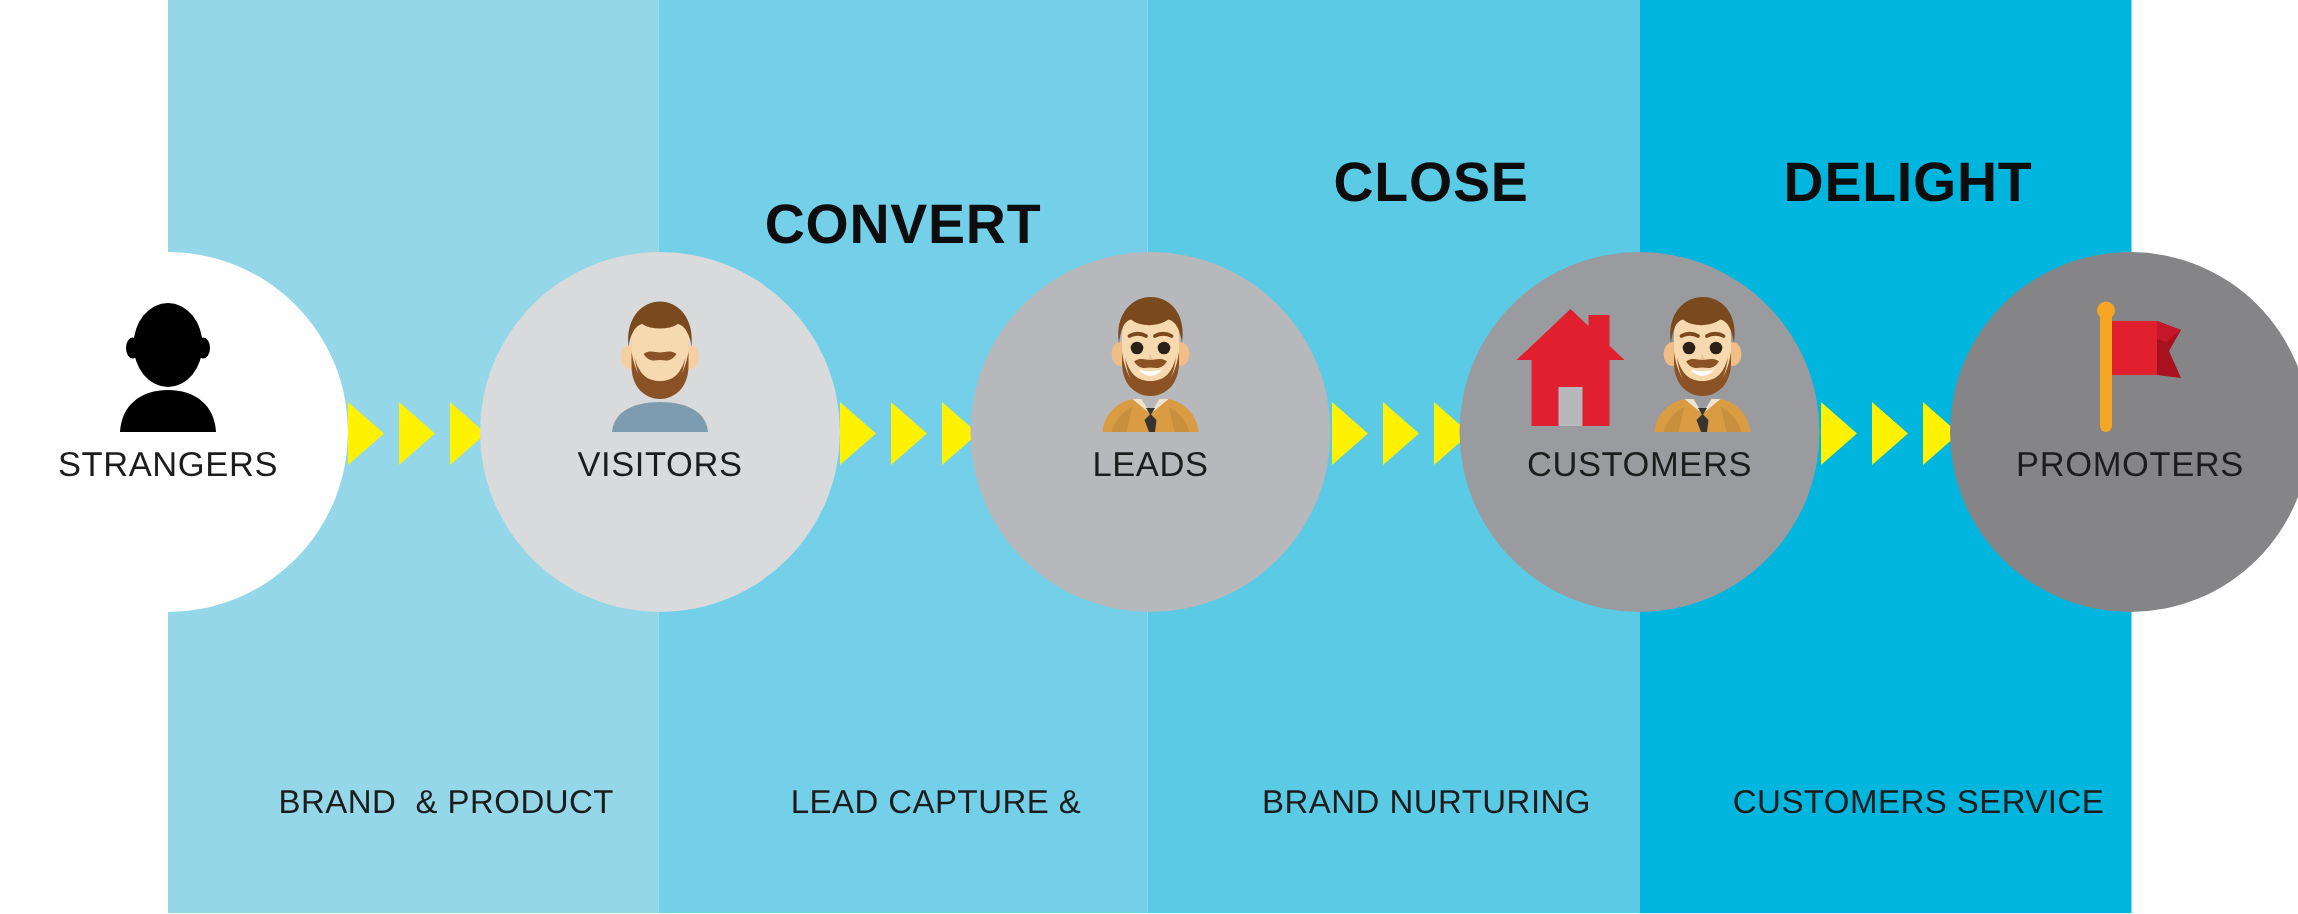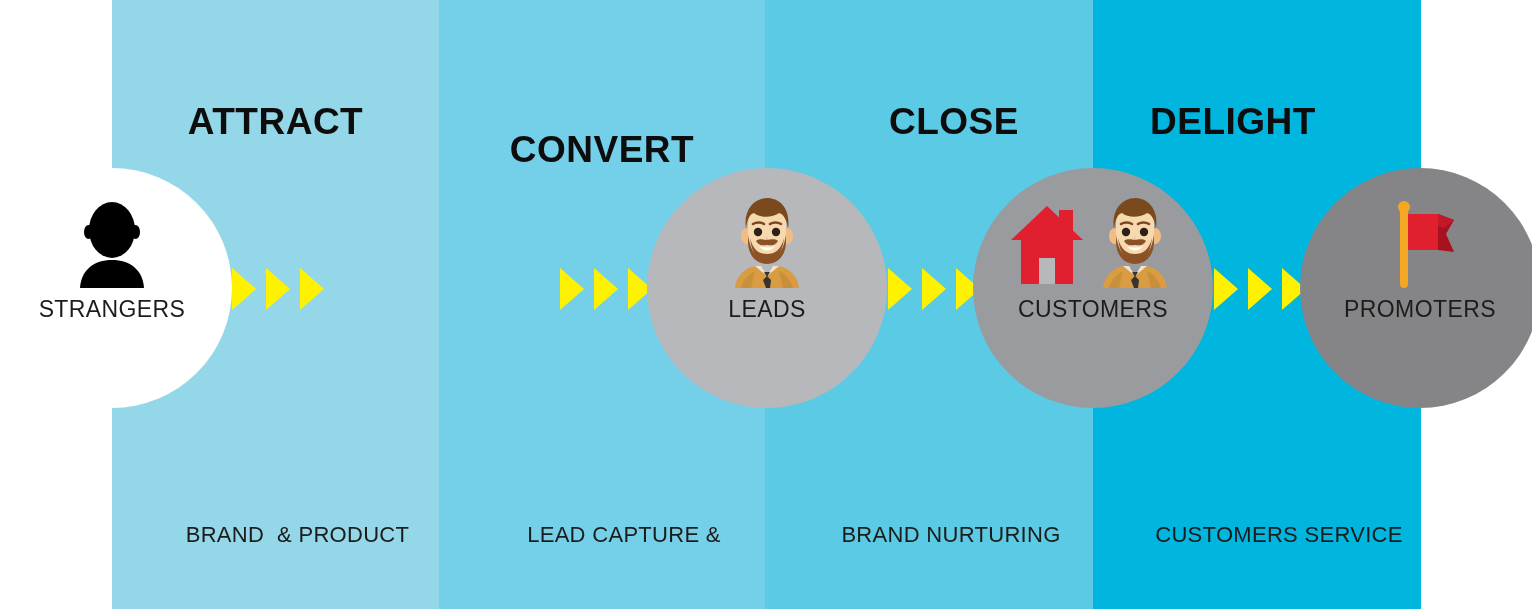--- a/index.html
+++ b/index.html
@@ -38,21 +38,21 @@
     text-align: center;
     font-size: 37px;
     font-weight: bold;
     color: #0d0d0d;
     letter-spacing: 0.5px;
     white-space: nowrap;
   }
   .st-1 { left: 112px;  width: 327px; }
   .st-2 { left: 439px;  width: 326px; margin-top: 28px; }
   .st-3 { left: 765px;  width: 378px; }
-  .st-4 { left: 1093px; width: 280px; }
+  .st-4 { left: 1132px; width: 280px; }
 
   
   .node {
     position: absolute;
     top: 168px;
     width: 240px;
     height: 240px;
     border-radius: 50%;
   }
   .node-0 { left: -8px;   background: #ffffff; }
@@ -124,21 +124,20 @@
 </head>
 <body>
 
 <div id="canvas">
 
   <div class="band band-1"></div>
   <div class="band band-2"></div>
   <div class="band band-3"></div>
   <div class="band band-4"></div>
 
-  <div class="stage-title st-1">ATTRACT</div>
   <div class="stage-title st-2">CONVERT</div>
   <div class="stage-title st-3">CLOSE</div>
   <div class="stage-title st-4">DELIGHT</div>
 
   <div class="arrows ar-0">
     <div class="tri"></div>
     <div class="tri"></div>
     <div class="tri"></div>
   </div>
   <div class="arrows ar-1">
@@ -162,20 +161,41 @@
       <svg width="80" height="88" viewBox="0 0 80 88">
         <ellipse cx="40" cy="30" rx="23" ry="28" fill="#000000"></ellipse>
         <ellipse cx="16.5" cy="32" rx="4.5" ry="7" fill="#000000"></ellipse>
         <ellipse cx="63.5" cy="32" rx="4.5" ry="7" fill="#000000"></ellipse>
         <path d="M8 88 C9 70 22 60 40 60 C58 60 71 70 72 88 Z" fill="#000000"></path>
       </svg>
     </div>
     <div class="node-label">STRANGERS</div>
   </div>
 
+  <div class="node node-1">
+    <div class="node-icon">
+      <svg width="84" height="90" viewBox="0 0 84 90">
+
+        <ellipse cx="22" cy="40" rx="6" ry="8" fill="#f5cfa0"></ellipse>
+        <ellipse cx="62" cy="40" rx="6" ry="8" fill="#f5cfa0"></ellipse>
+
+        <path d="M23 28 C23 12 33 5 42 5 C51 5 61 12 61 28 L61 44 C61 58 52 66 42 66 C32 66 23 58 23 44 Z" fill="#f7d9af"></path>
+
+        <path d="M23 36 C23 36 26 62 42 62 C58 62 61 36 61 36 L61 46 C61 60 52 68 42 68 C32 68 23 60 23 46 Z" fill="#8a5225"></path>
+        <path d="M25 40 C28 60 34 66 42 66 C50 66 56 60 59 40 C56 52 50 56 42 56 C34 56 28 52 25 40 Z" fill="#8a5225"></path>
+
+        <path d="M31 38 C35 35 39 37 42 37 C45 37 49 35 53 38 C49 44 45 42 42 42 C39 42 35 44 31 38 Z" fill="#8a5225"></path>
+
+        <path d="M21 33 C19 14 30 3 42 3 C54 3 65 14 63 33 C62 26 59 19 54 18 C48 22 36 22 30 18 C25 19 22 26 21 33 Z" fill="#7a4a1e"></path>
+
+        <path d="M10 90 C11 78 22 70 42 70 C62 70 73 78 74 90 Z" fill="#7d9cb0"></path>
+      </svg>
+    </div>
+    <div class="node-label">VISITORS</div>
+  </div>
 
   <div class="node node-3">
     <div class="node-icon">
       <svg width="172" height="92" viewBox="0 0 172 92">
 
         <g>
           <rect x="52" y="14" width="14" height="22" fill="#e1202f"></rect>
           <path d="M4 44 L40 10 L76 44 Z" fill="#e1202f"></path>
           <rect x="14" y="42" width="52" height="46" fill="#e1202f"></rect>
           <rect x="32" y="62" width="16" height="26" fill="#b6b8bb"></rect>

